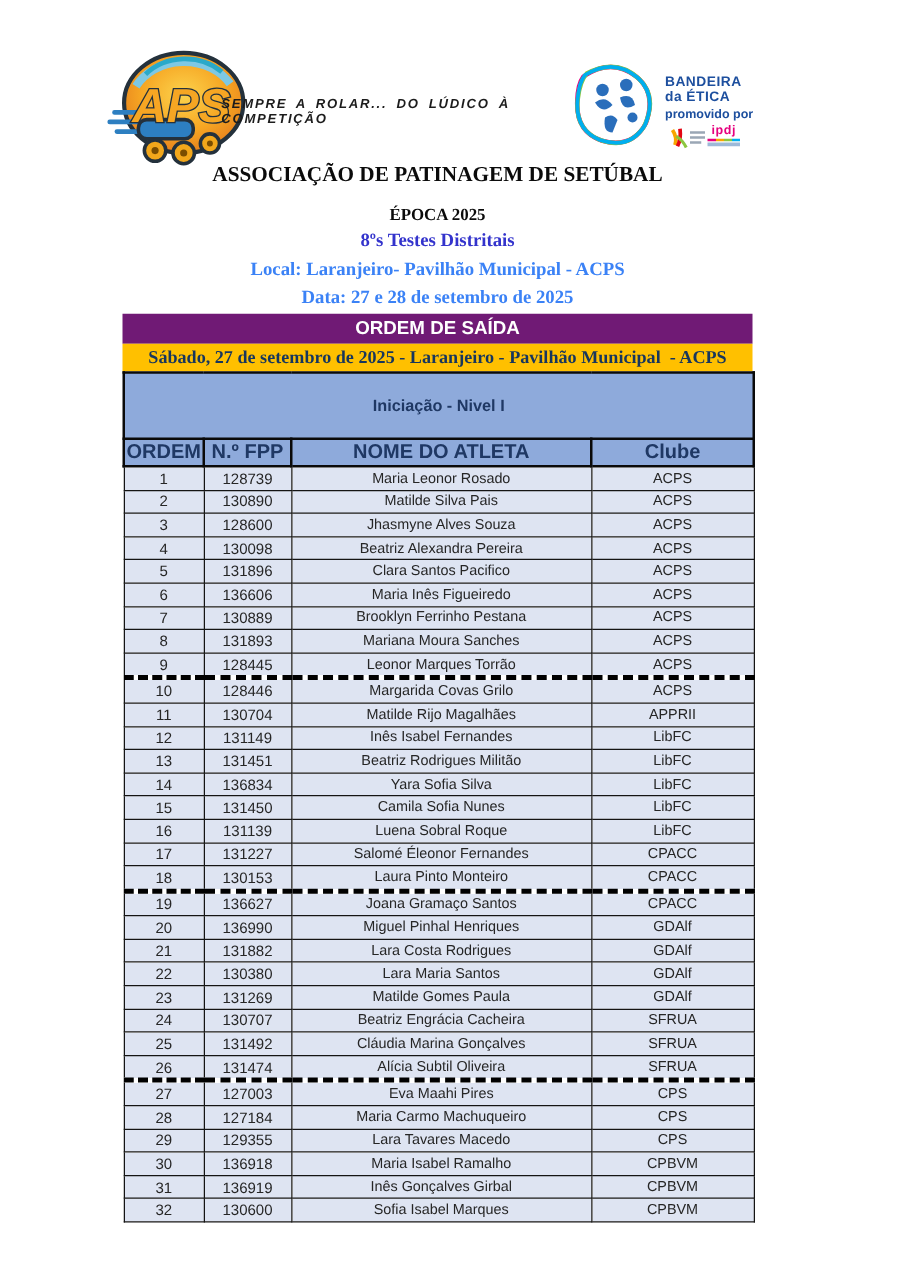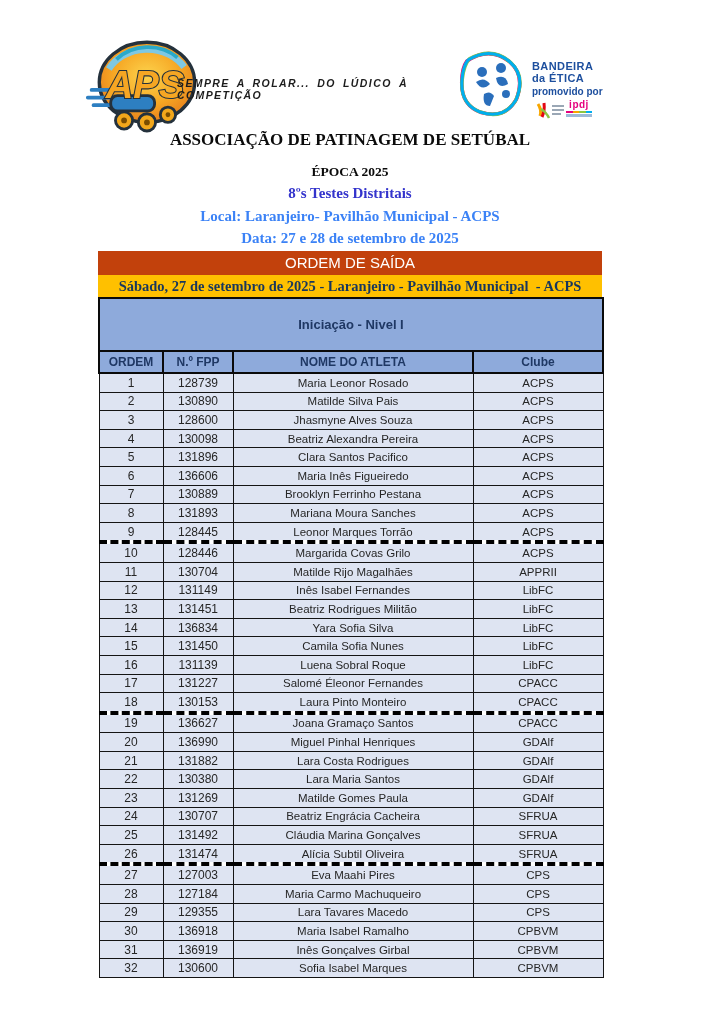--- a/index.html
+++ b/index.html
@@ -25,30 +25,30 @@
   .ipdj-sub{width:26px;height:3px;margin-top:1px;background:#9db9d8;}
 
   
   .doc{position:absolute;left:98px;top:116px;width:504px;text-align:center;}
   .assoc{font-family:"Liberation Serif",serif;font-weight:bold;font-size:17px;color:#0b0b0b;margin:14px;line-height:20px;}
   .season{font-family:"Liberation Serif",serif;font-weight:bold;font-size:13.5px;margin:0 0 4px 0;line-height:16px;color:#0b0b0b;}
   .event{font-family:"Liberation Serif",serif;font-weight:bold;font-size:15px;color:#3333cc;margin:2px 0 5px 0;line-height:18px;}
   .locline,.dateline{font-family:"Liberation Serif",serif;font-weight:bold;font-size:15px;color:#3b82f6;margin:1px 0 4px 0;line-height:18px;}
 
   
-  .banner-blue{margin-top:3px;background:#c2410c;color:#ffffff;font-weight:normal;font-size:15px;
+  .banner-blue{margin-top:3px;background:#701a75;color:#ffffff;font-weight:bold;font-size:15px;
                height:24px;line-height:24px;text-align:center;}
   .banner-yellow{background:#ffc000;color:#17365d;font-family:"Liberation Serif",serif;font-weight:bold;
                  font-size:14.5px;height:22px;line-height:22px;text-align:center;white-space:pre;}
 
   
   table{width:100%;border-collapse:collapse;table-layout:fixed;}
   .level-cell{background:#8eaadb;color:#1f3864;font-weight:bold;font-size:13px;
               height:19px;border:2.5px solid #0a0a0a;text-align:center;padding:16px;}
-  th{background:#8eaadb;color:#1f3864;font-weight:bold;font-size:12px;
+  th{background:#8eaadb;color:#1f3864;font-weight:bold;font-size:16px;
      height:20px;border:2px solid #0a0a0a;text-align:center;padding:0;}
   tbody td{background:#dee4f2;border:1.8px solid #141414;font-size:11.5px;color:#262626;
            height:17.6px;text-align:center;padding:0;overflow:hidden;}
   tbody td.num{font-size:12px;}
   tr.break td{border-top:4px dashed #000;}
 </style>
 </head>
 <body>
 
 <div class="page">

